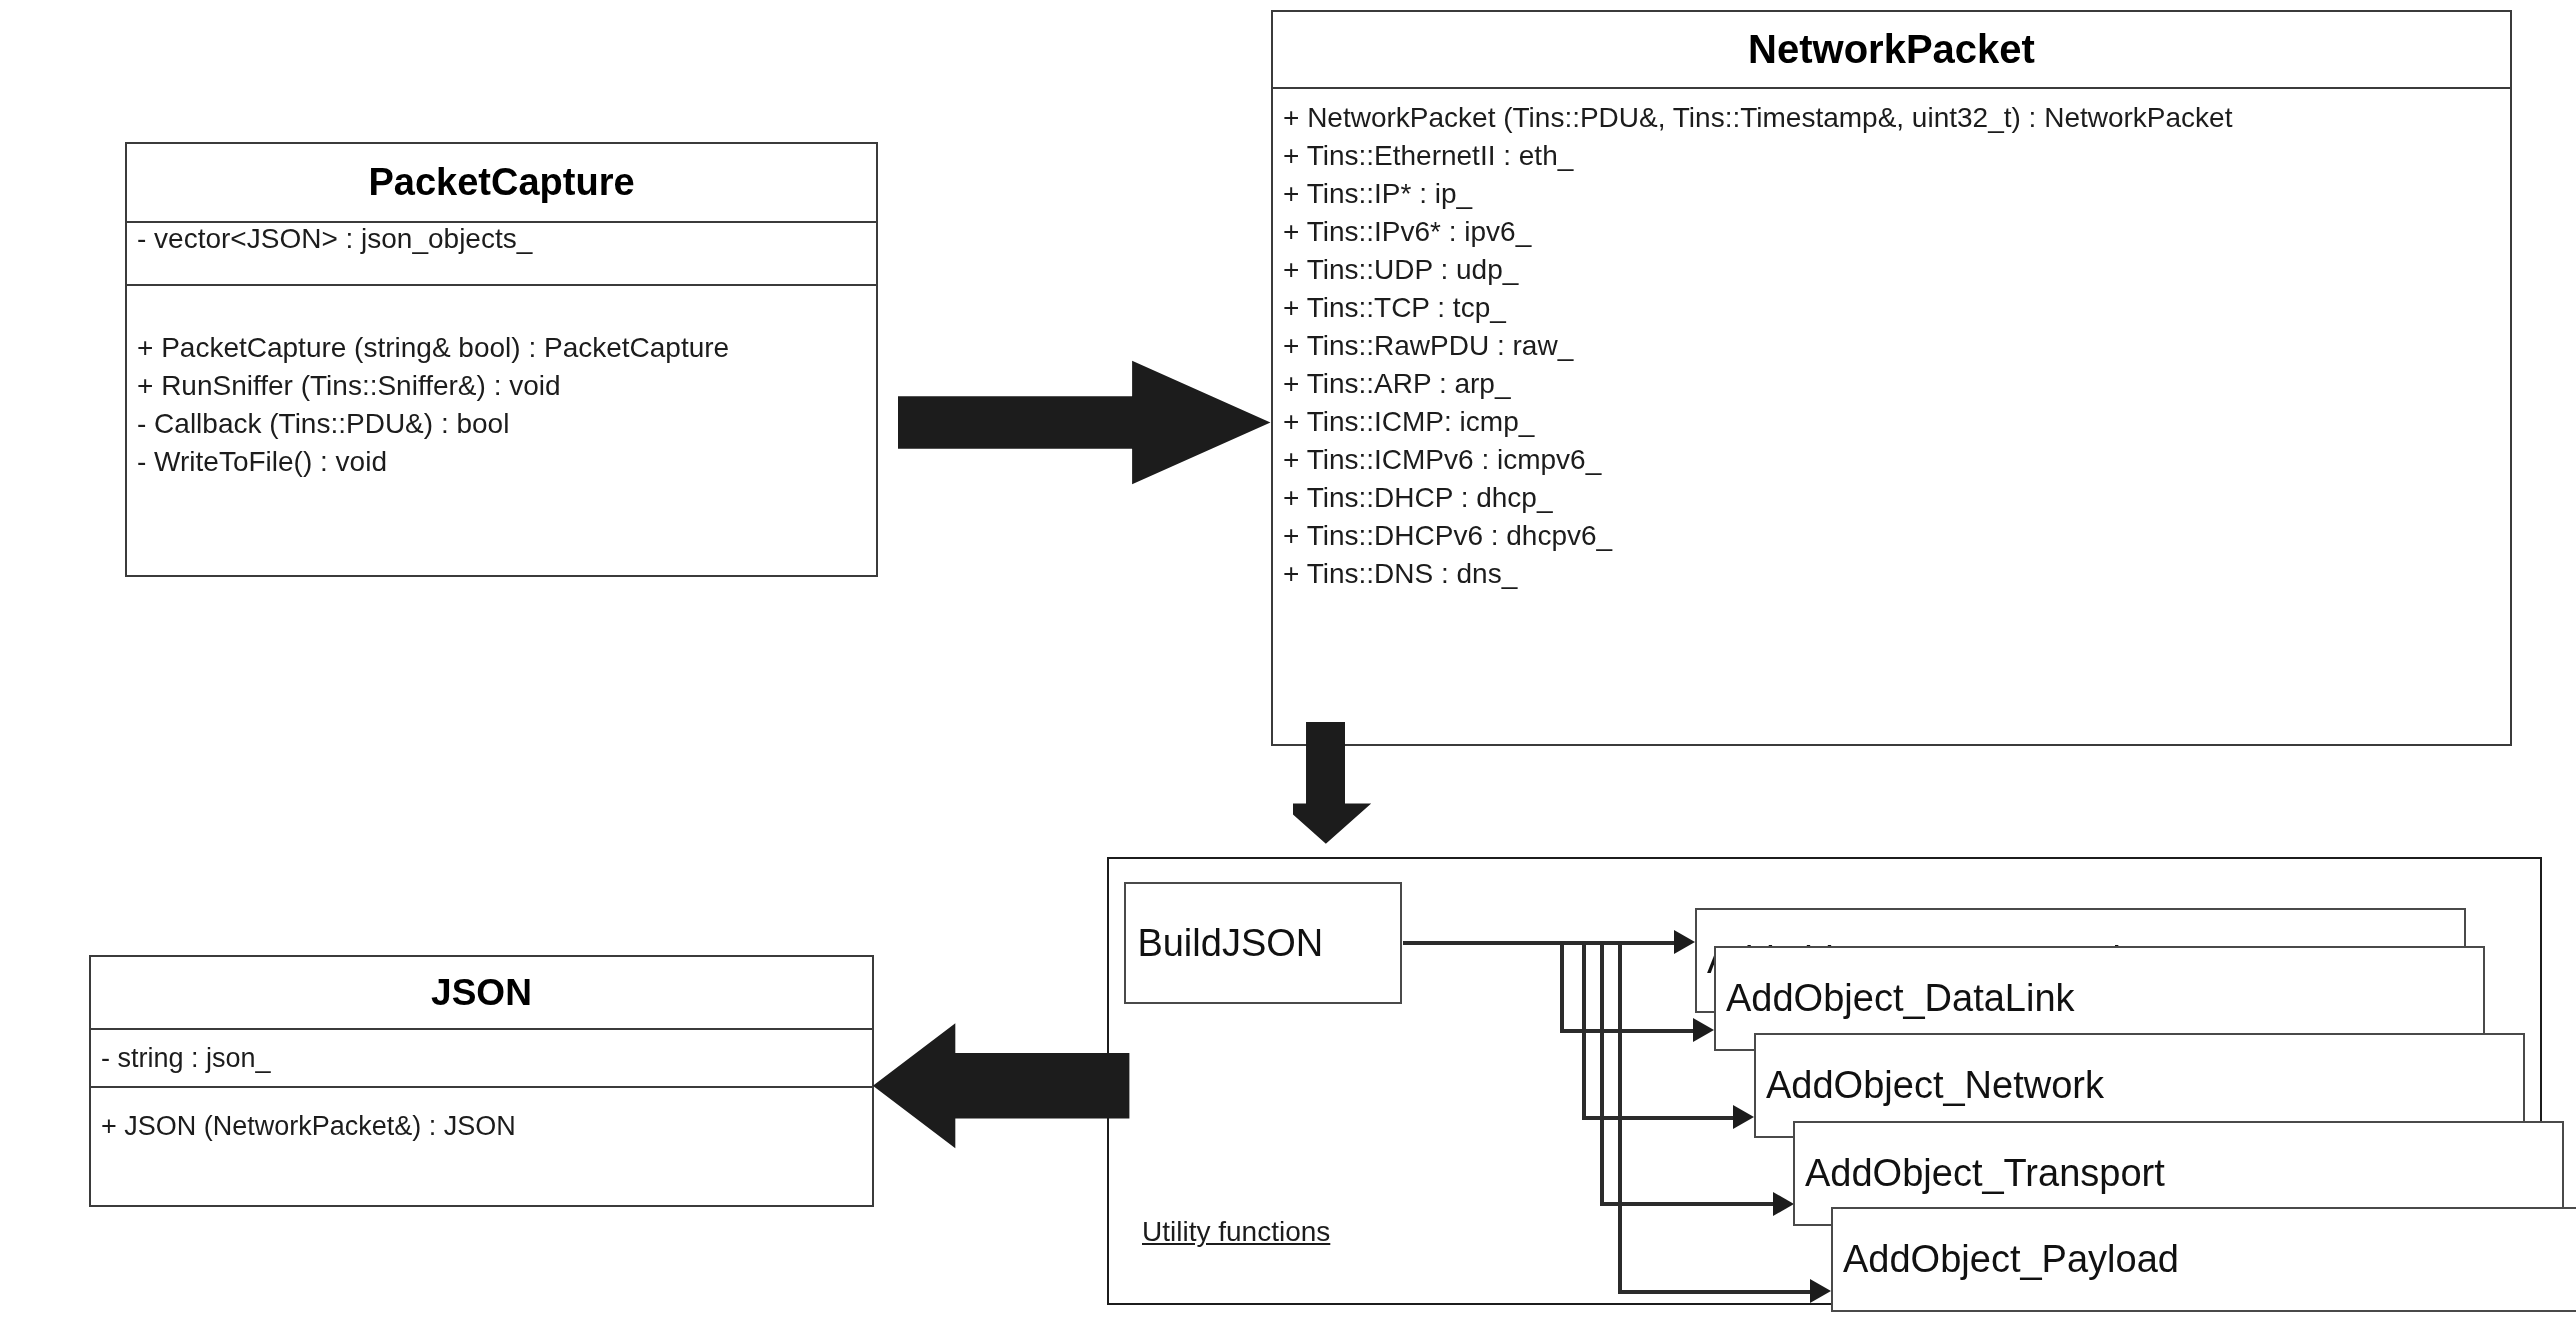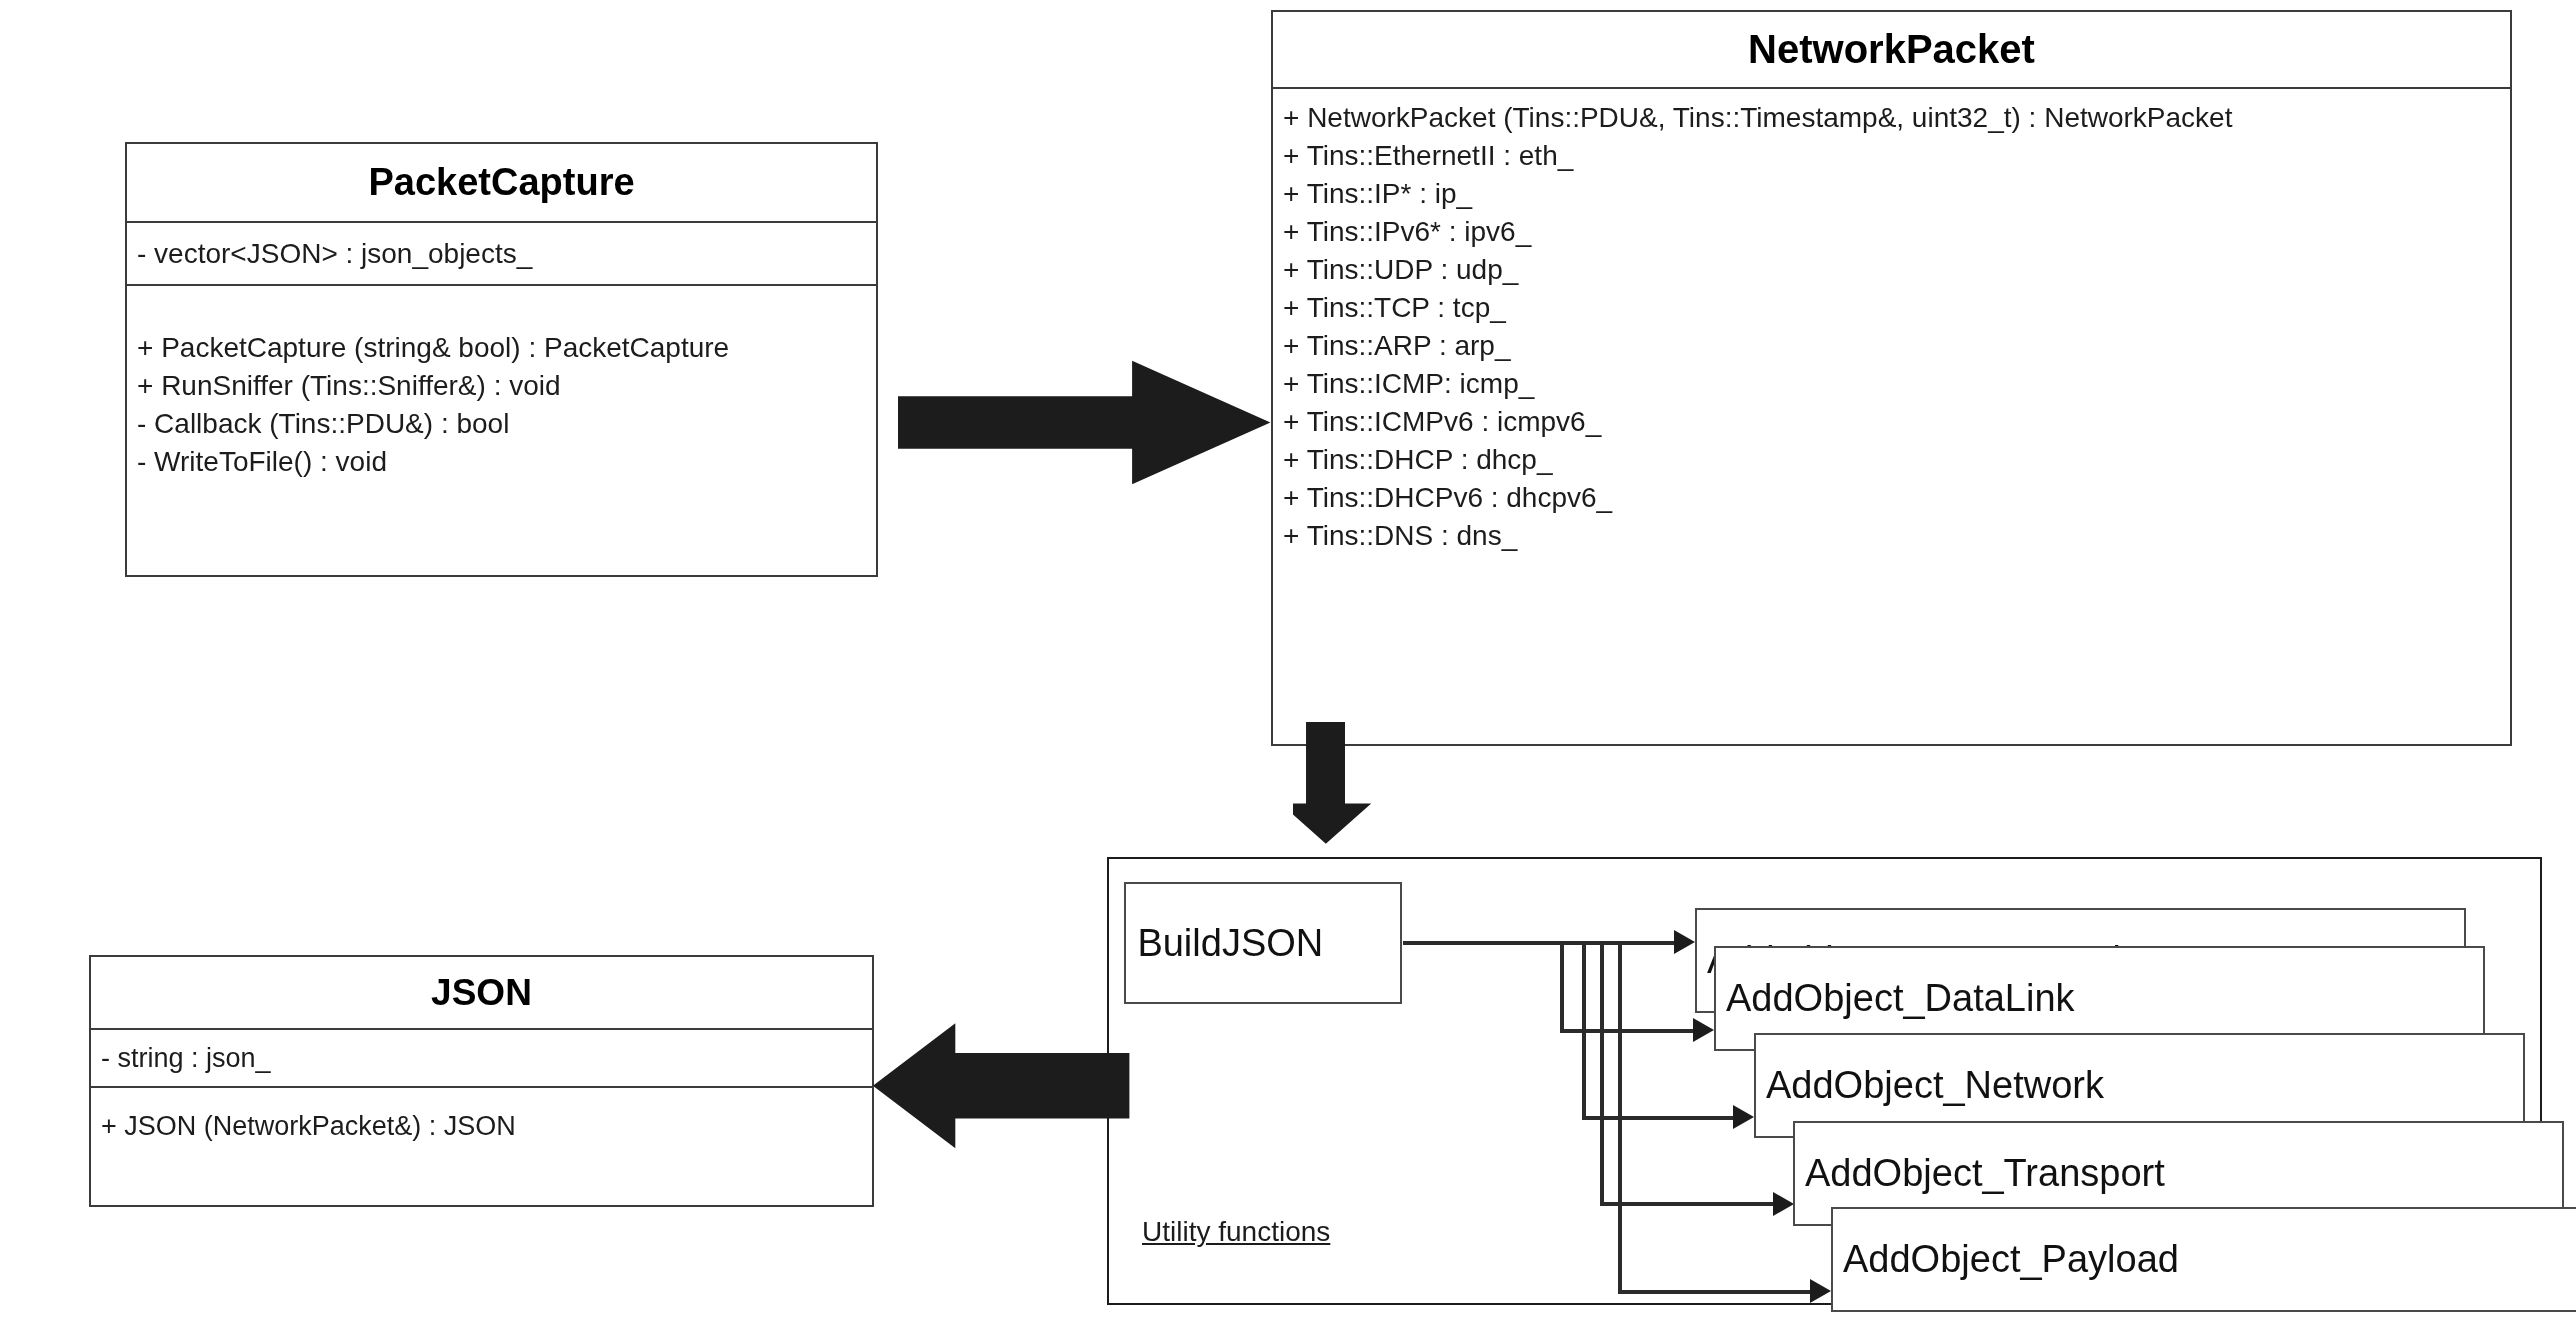--- a/index.html
+++ b/index.html
@@ -56,21 +56,21 @@
     width: 753px;
     height: 435px;
   }
   #packetcapture .uml-title {
     height: 77px;
     font-size: 38px;
   }
   #packetcapture .uml-compartment.attrs {
     height: 61px;
     display: flex;
-    align-items: center;
+    align-items: flex-start;
   }
   #packetcapture .uml-compartment.attrs .uml-line { font-size: 28px; }
   #packetcapture .uml-compartment.ops {
     padding-top: 43px;
   }
   #packetcapture .uml-compartment.ops .uml-line {
     font-size: 28px;
     line-height: 38px;
   }
 
@@ -215,20 +215,21 @@
   <div class="uml-class z-box" id="networkpacket">
     <div class="uml-title">NetworkPacket</div>
     <div class="uml-divider"></div>
     <div class="uml-compartment attrs">
       <div class="uml-line">+ NetworkPacket (Tins::PDU&amp;, Tins::Timestamp&amp;, uint32_t) : NetworkPacket</div>
       <div class="uml-line">+ Tins::EthernetII : eth_</div>
       <div class="uml-line">+ Tins::IP* : ip_</div>
       <div class="uml-line">+ Tins::IPv6* : ipv6_</div>
       <div class="uml-line">+ Tins::UDP : udp_</div>
       <div class="uml-line">+ Tins::TCP : tcp_</div>
+      <div class="uml-line">+ Tins::RawPDU : raw_</div>
       <div class="uml-line">+ Tins::ARP : arp_</div>
       <div class="uml-line">+ Tins::ICMP: icmp_</div>
       <div class="uml-line">+ Tins::ICMPv6 : icmpv6_</div>
       <div class="uml-line">+ Tins::DHCP : dhcp_</div>
       <div class="uml-line">+ Tins::DHCPv6 : dhcpv6_</div>
       <div class="uml-line">+ Tins::DNS : dns_</div>
     </div>
   </div>
 
   <div class="uml-class z-box" id="jsonclass">

